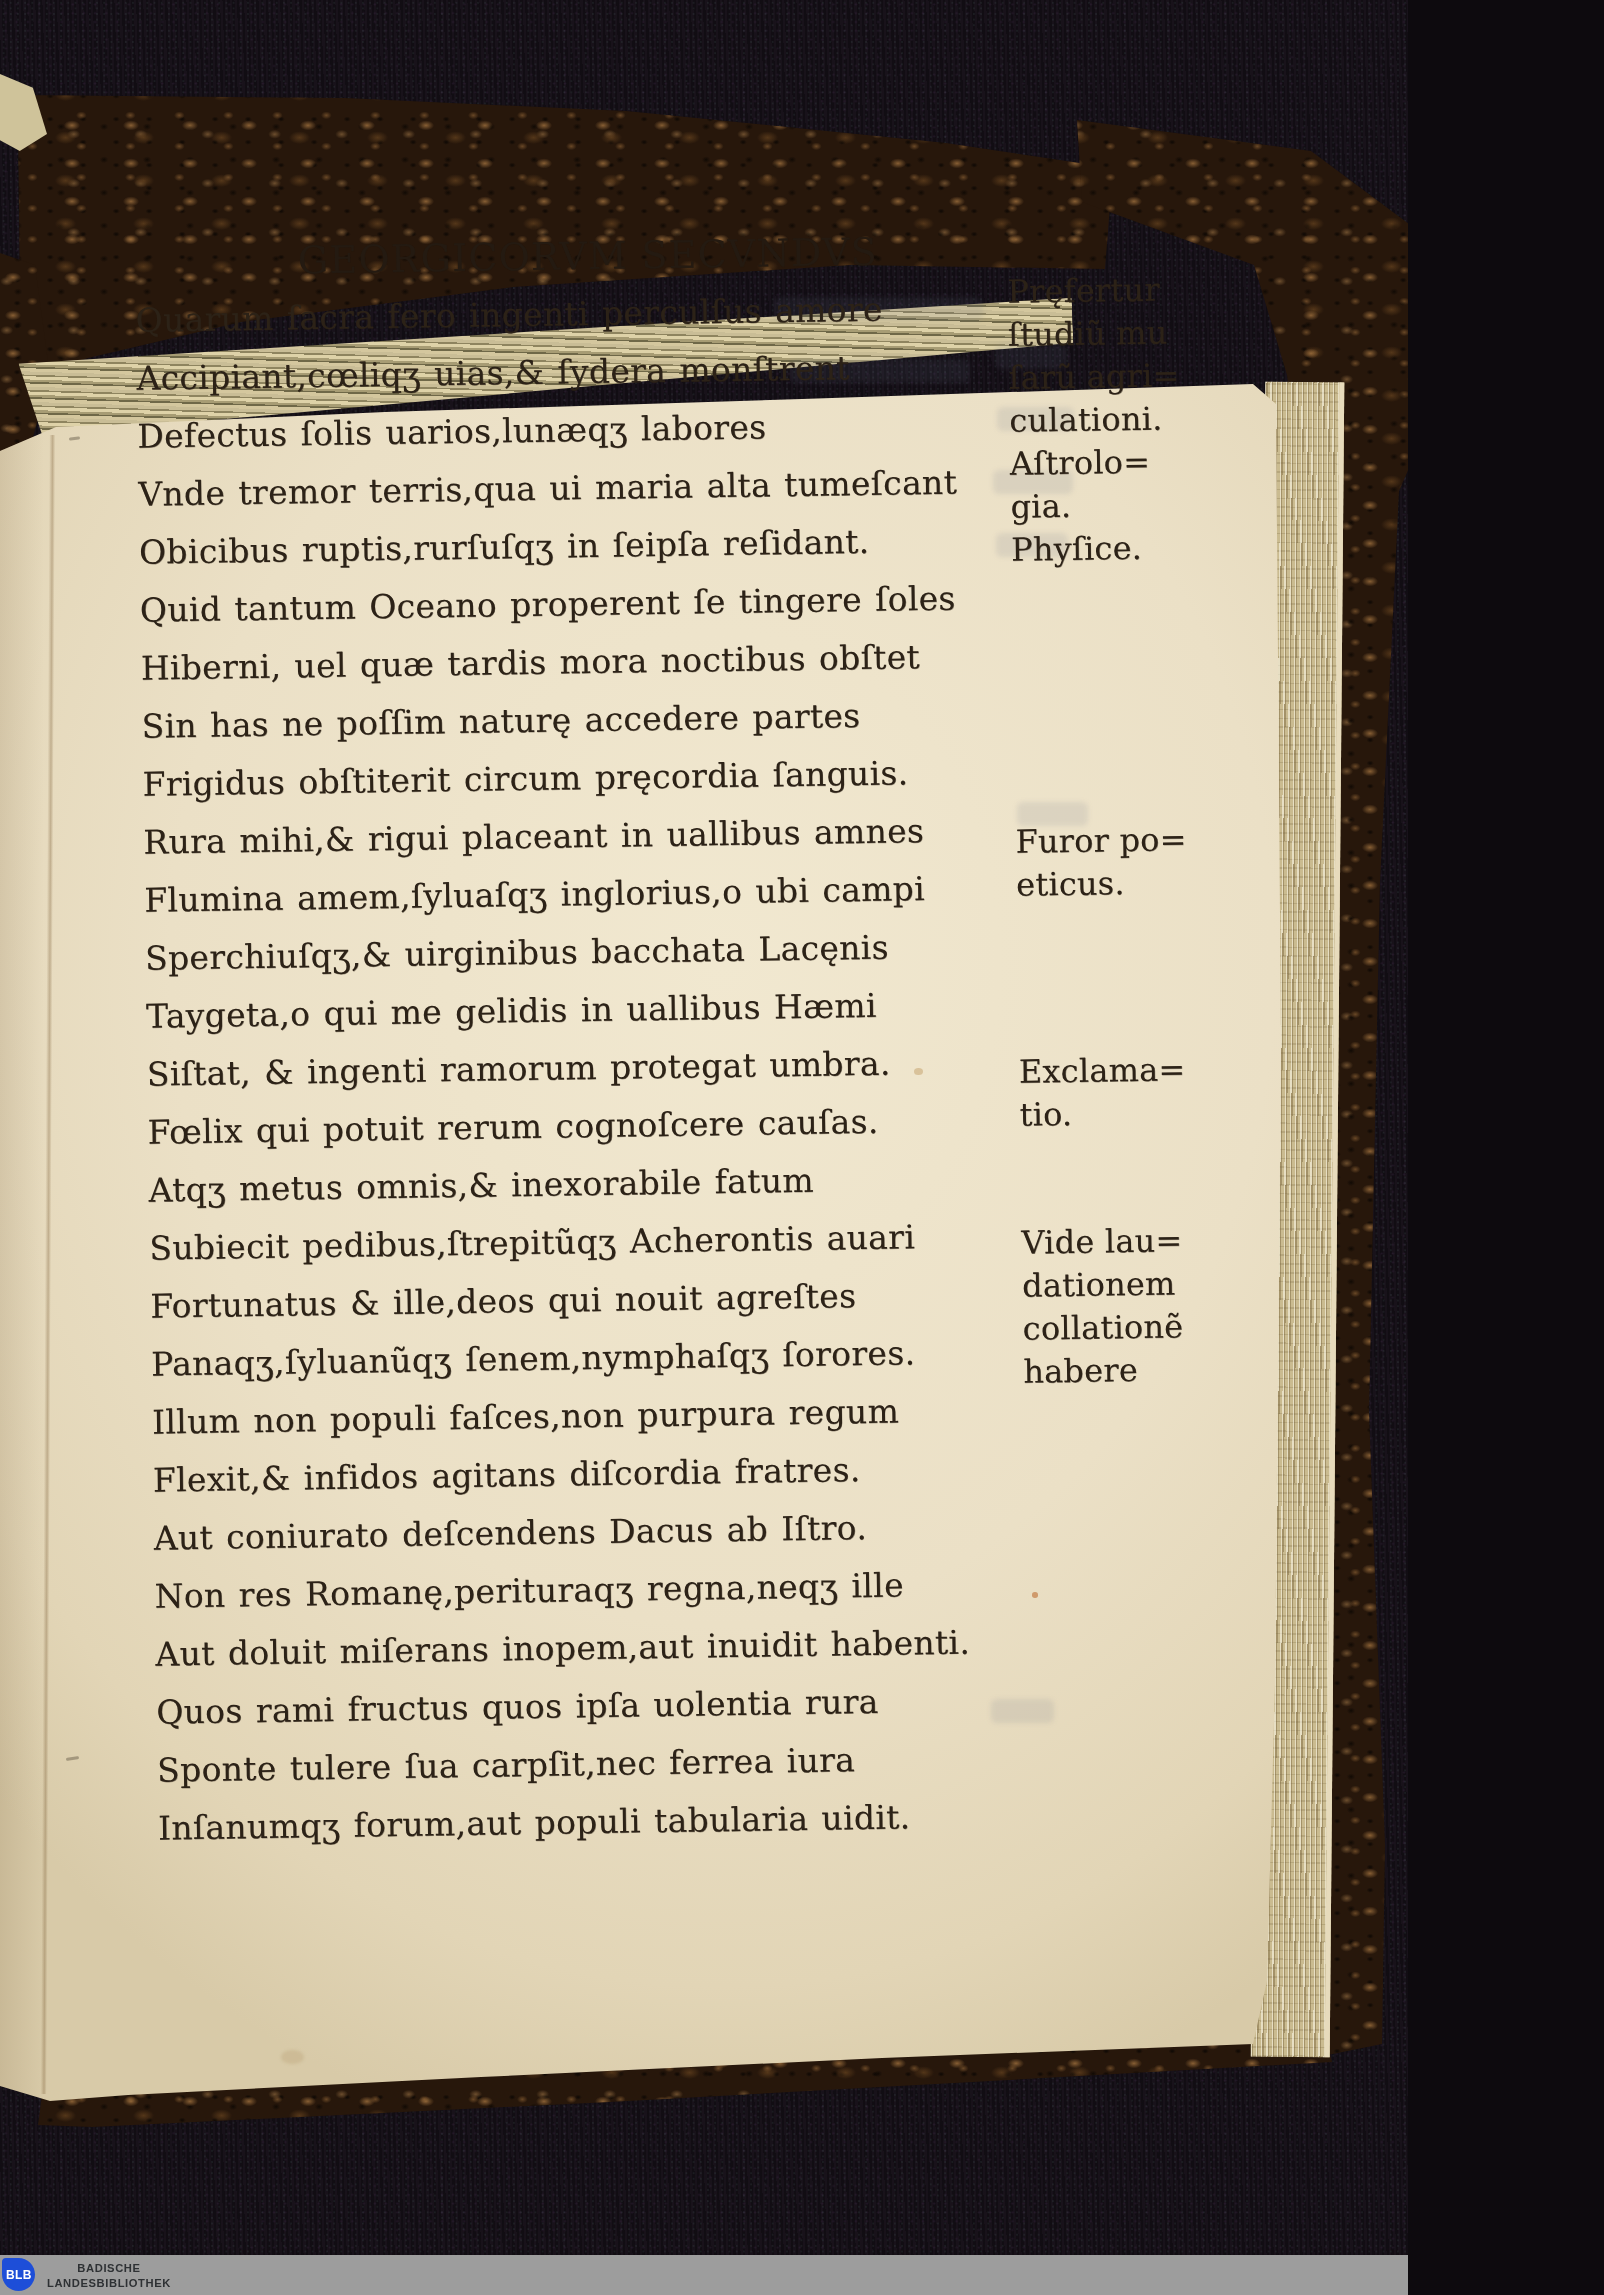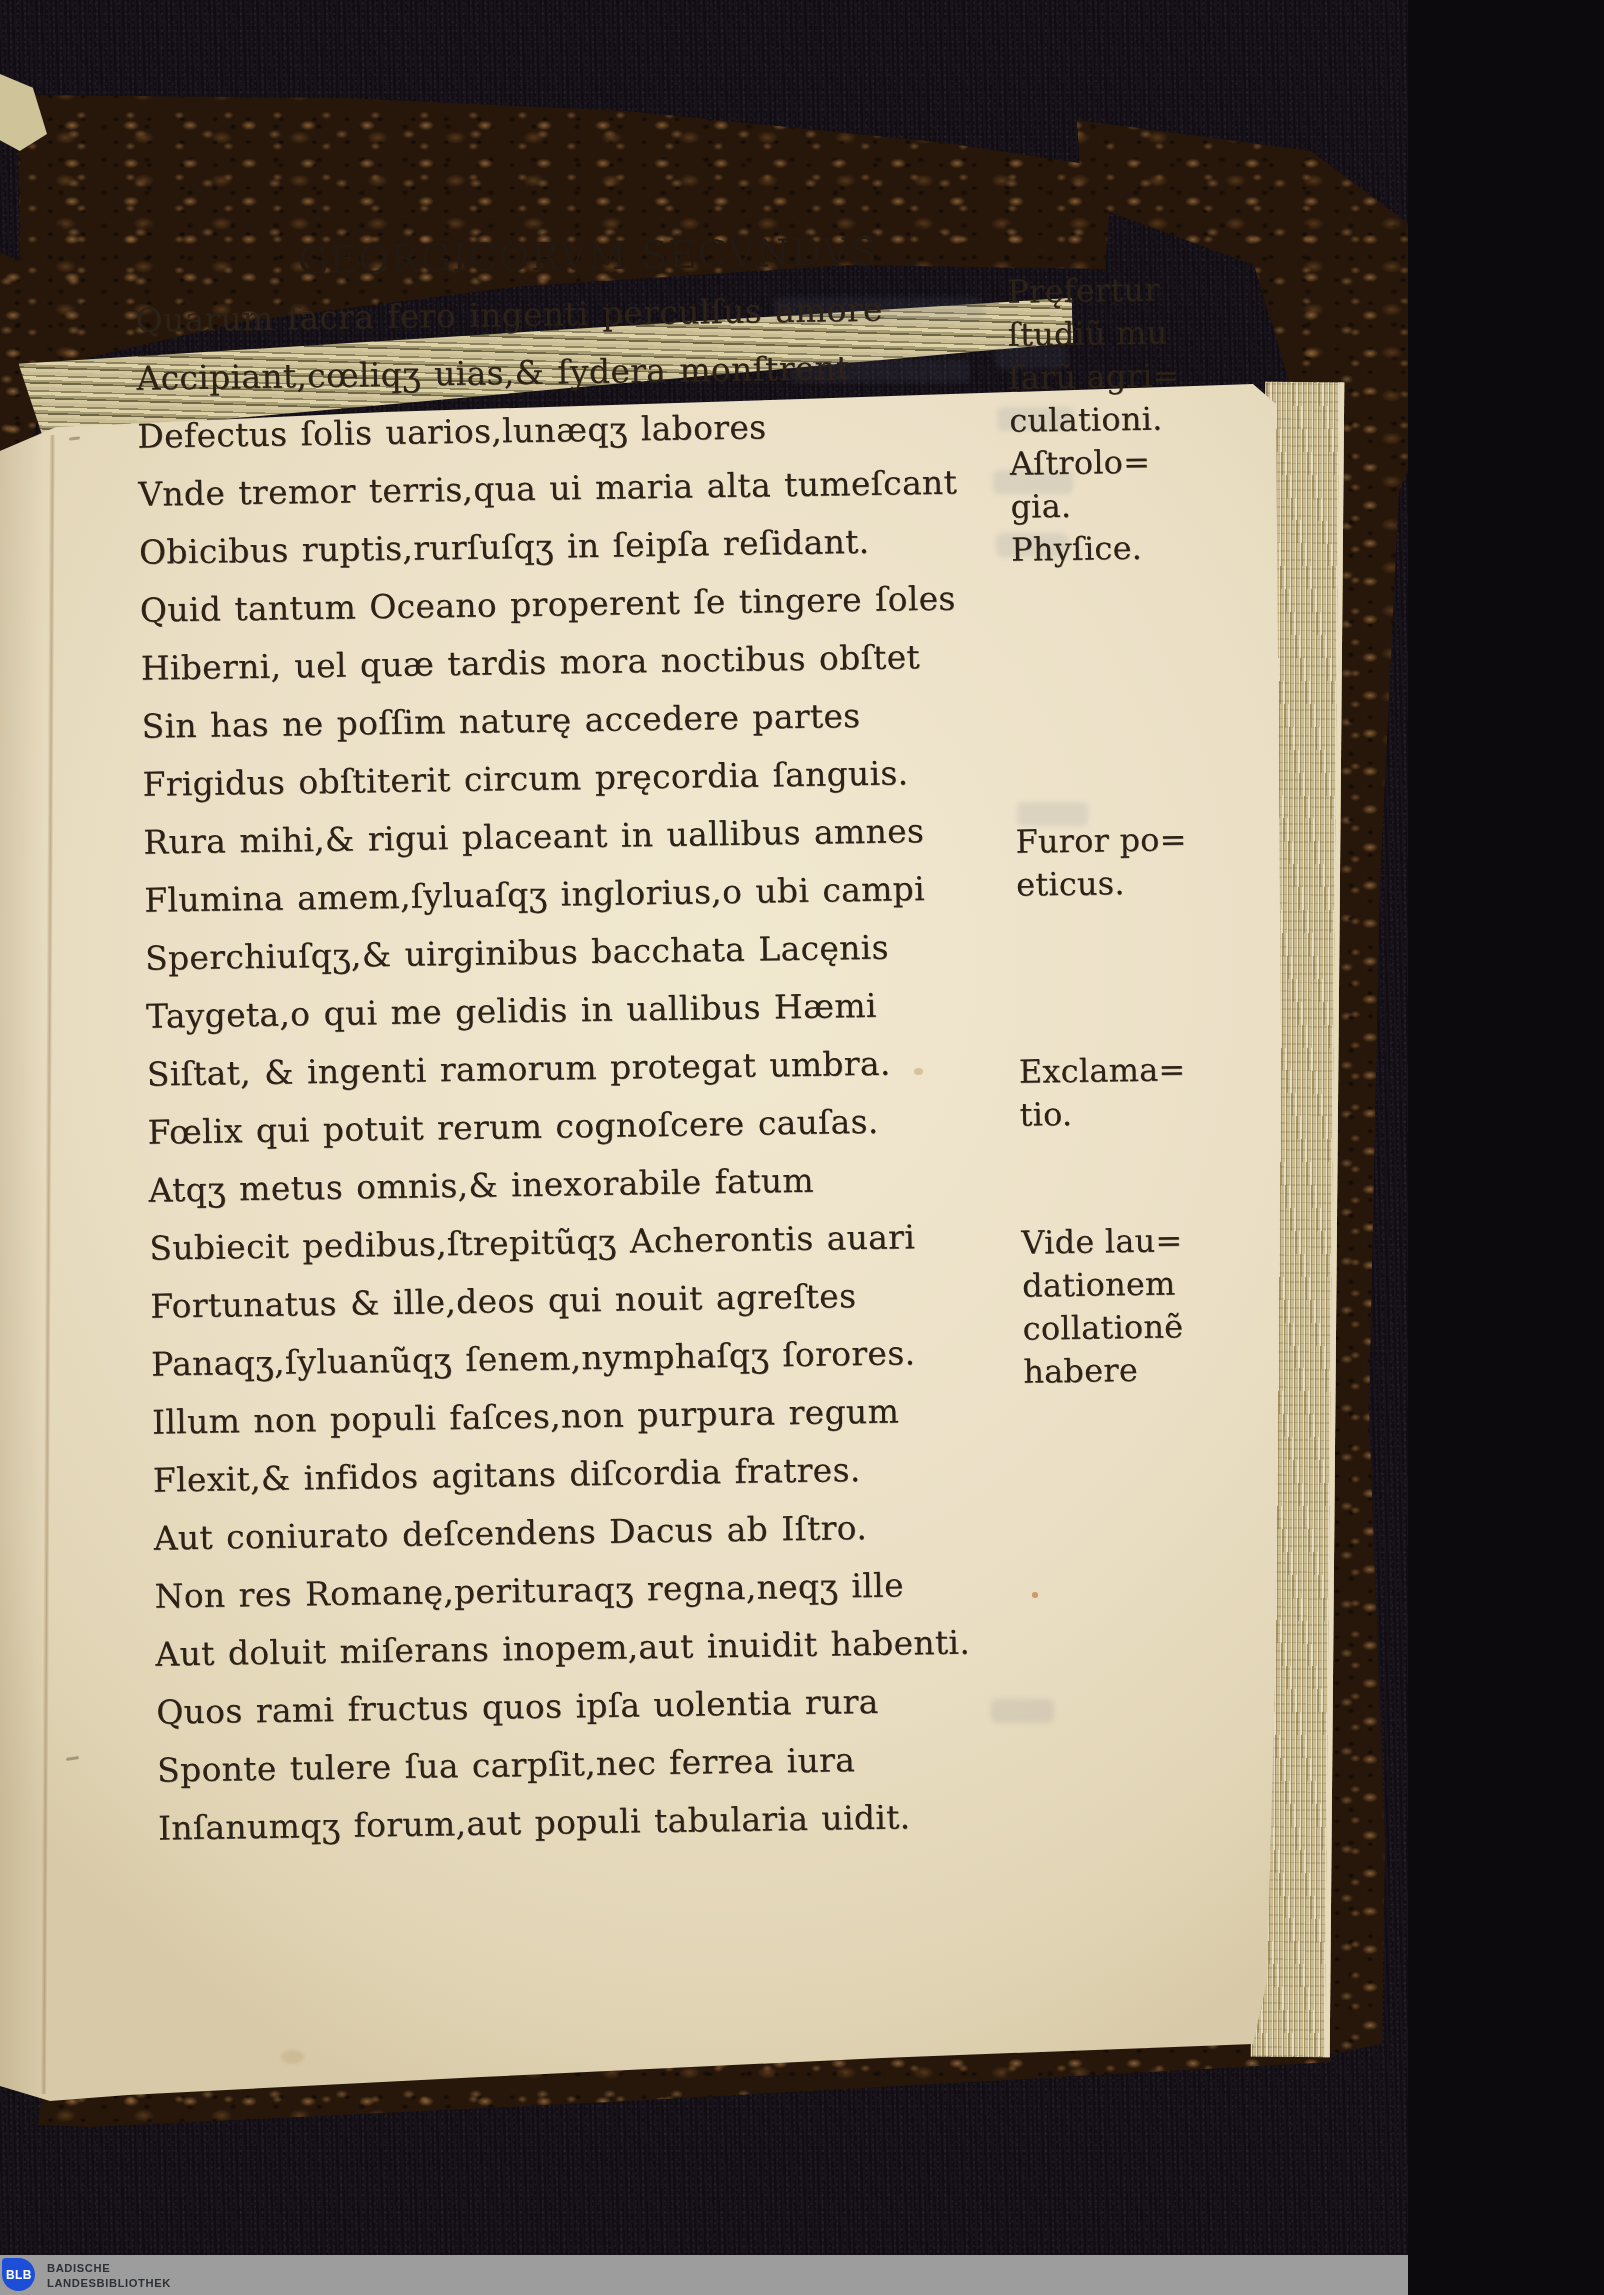--- a/index.html
+++ b/index.html
@@ -78,21 +78,21 @@
   .dot{position:absolute;border-radius:50%;}
   .tick{position:absolute;height:3.2px;background:rgba(70,60,45,.38);transform:rotate(-8deg);border-radius:1.6px;}
 
   
   .footer{position:absolute;left:0;top:2255px;width:1604px;height:40px;
     font-family:"Liberation Sans", sans-serif;}
   .blb-badge{position:absolute;left:2.4px;top:3.2px;width:33px;height:33px;
     border-radius:4px 50% 50% 50%;display:flex;align-items:center;justify-content:center;
     color:#ffffff;font-weight:bold;font-size:12px;letter-spacing:0.4px;}
   .lib-name{position:absolute;left:47px;top:5.6px;font-weight:bold;font-size:11.2px;
-    line-height:15.2px;letter-spacing:0.6px;}
+    line-height:15.2px;letter-spacing:0.6px;text-align:center;}
   .bw-group{position:absolute;left:1432px;top:1.6px;height:37px;display:flex;align-items:center;}
   .bw-lions{width:24px;height:35px;}
   .bw-text{margin-left:9.6px;font-size:16px;color:#303030;white-space:nowrap;}
 </style>
 </head>
 <body>
 
 <div class="screen">
 
   <div class="layer marble board-top"></div>

